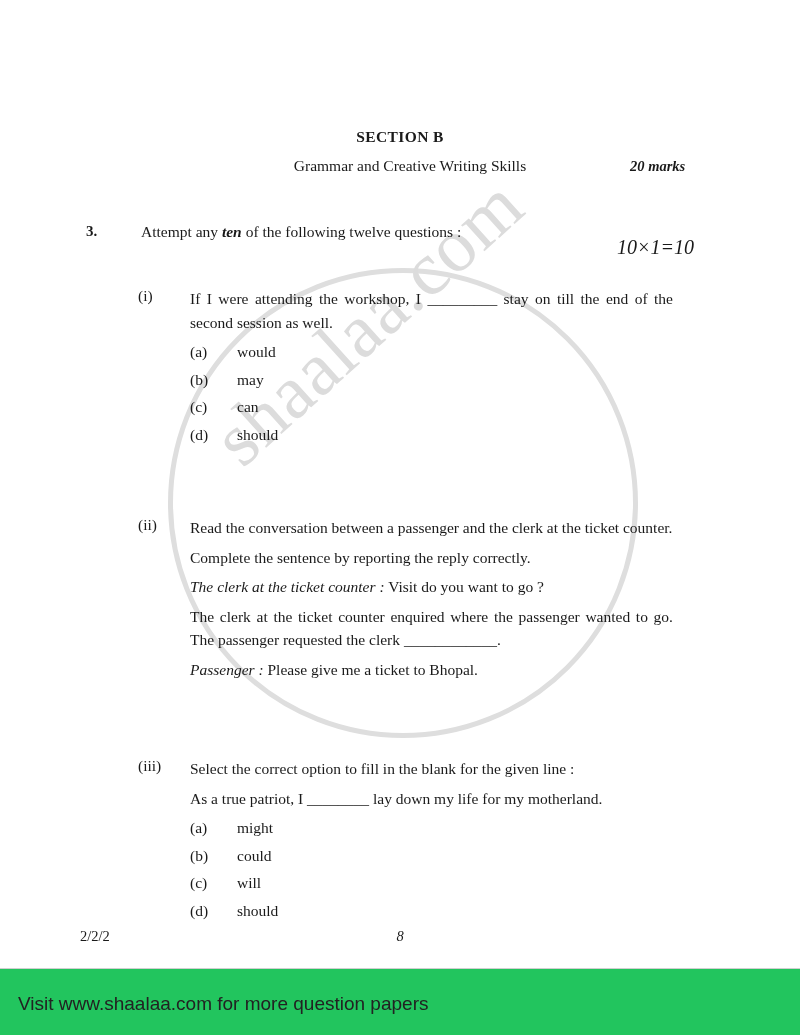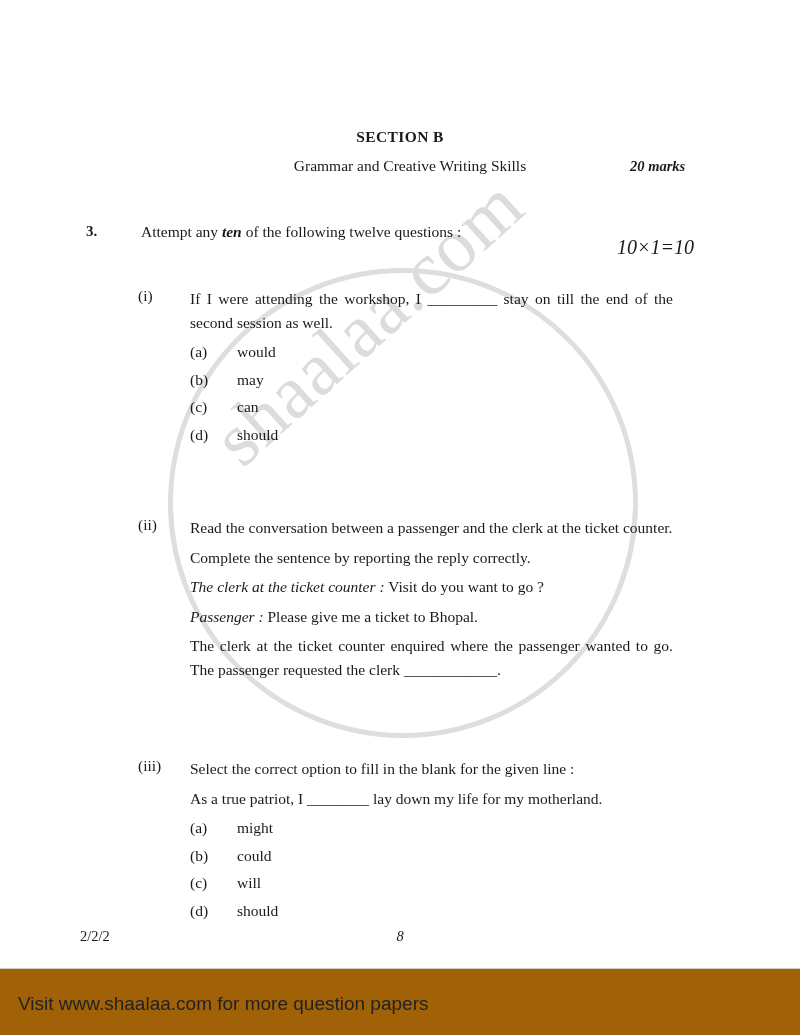--- a/index.html
+++ b/index.html
@@ -169,21 +169,21 @@
     font-size: 14.5px;
     font-style: italic;
   }
 
   .bottom-bar {
     position: absolute;
     left: 0;
     top: 968px;
     width: 800px;
     height: 67px;
-    background: #a16207;
+    background: #22c55e;
     border-top: 1px solid #cfcfcf;
   }
   .bottom-bar .visit {
     position: absolute;
     left: 18px;
     top: 24px;
     font-family: "Liberation Sans", sans-serif;
     font-size: 19px;
     color: #222222;
   }
@@ -231,22 +231,22 @@
           <span class="opt-val">should</span>
         </div>
       </div>
     </div>
 
     <div class="sub-label" style="left:138px; top:516px;">(ii)</div>
     <div class="sub-body" style="top:516px;">
       <p>Read the conversation between a passenger and the clerk at the ticket counter.</p>
       <p>Complete the sentence by reporting the reply correctly.</p>
       <p><span class="ital">The clerk at the ticket counter :</span><span> Visit do you want to go ?</span></p>
+      <p>The clerk at the ticket counter enquired where the passenger wanted to go. The passenger requested the clerk ____________.</p>
       <p><span class="ital">Passenger :</span><span> Please give me a ticket to Bhopal.</span></p>
-      <p>The clerk at the ticket counter enquired where the passenger wanted to go. The passenger requested the clerk ____________.</p>
     </div>
 
     <div class="sub-label" style="left:138px; top:757px;text-align:right;">(iii)</div>
     <div class="sub-body" style="top:757px;">
       <p>Select the correct option to fill in the blank for the given line :</p>
       <p>As a true patriot, I ________ lay down my life for my motherland.</p>
       <div class="opts">
         <div class="opt-row">
           <span class="opt-key">(a)</span>
           <span class="opt-val">might</span>

